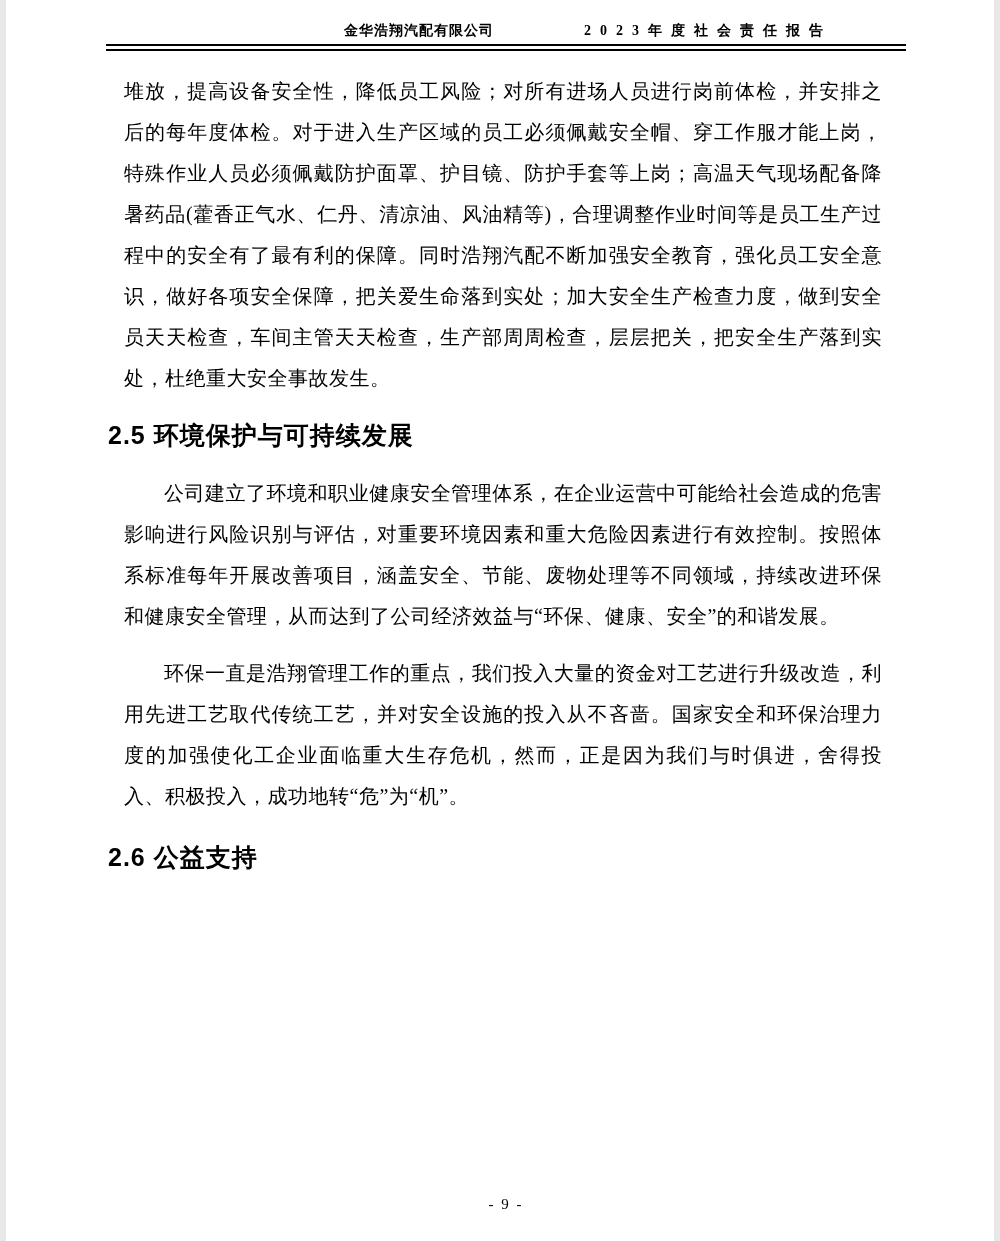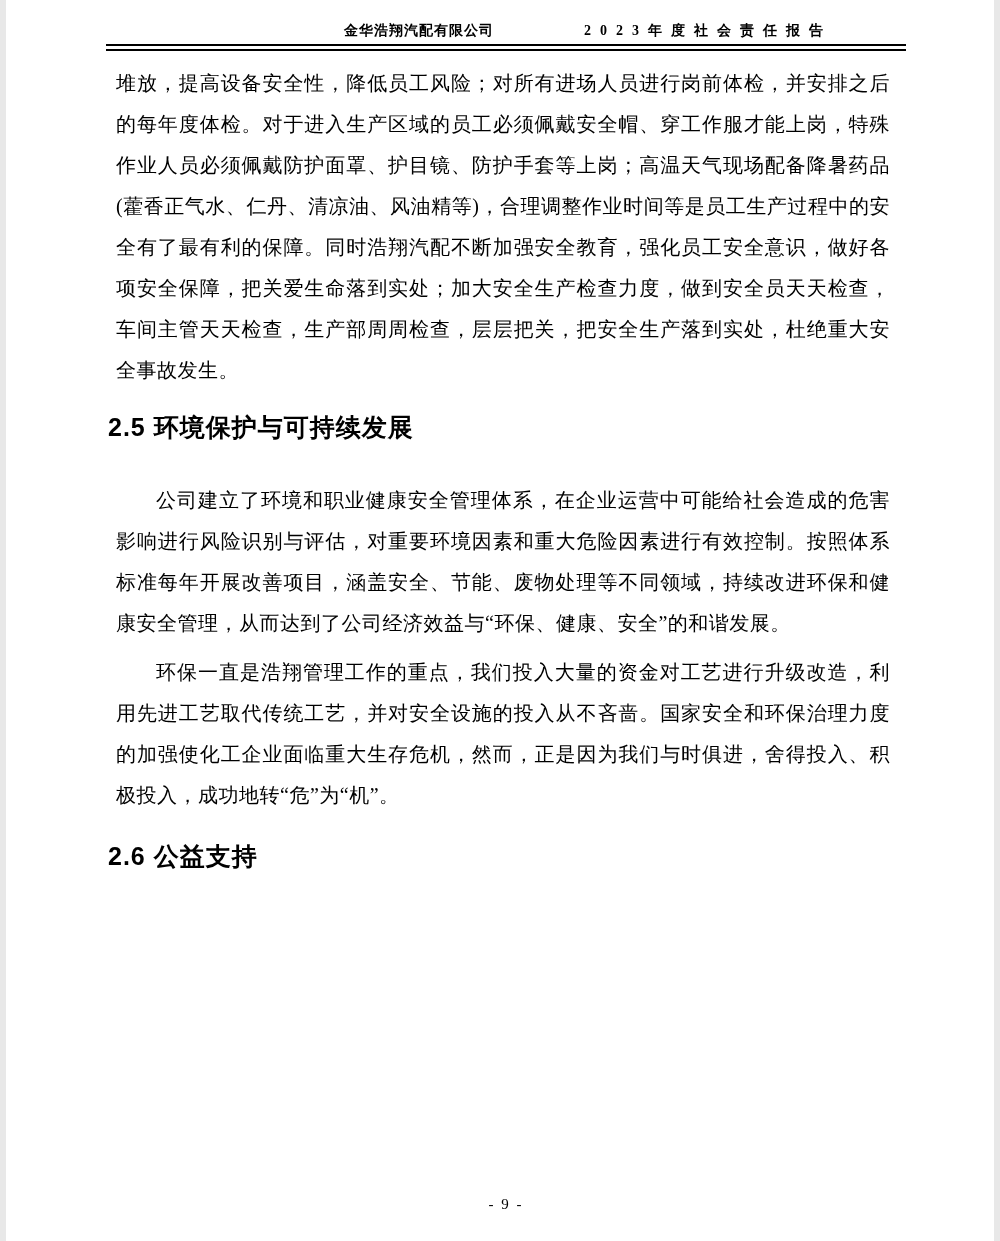--- a/index.html
+++ b/index.html
@@ -56,37 +56,37 @@
     top: 55px;
     left: 102px;
     width: 790px;
     font-size: 20px;
     line-height: 41px;
     text-align: justify;
     text-justify: inter-ideograph;
     letter-spacing: 0.5px;
   }
   .para {
-    margin: 8px;
+    margin: 16px;
     text-indent: 2em;
   }
   .para.continuation {
     text-indent: 0;
   }
   .section-heading {
     font-family: "Liberation Sans", "DejaVu Sans", sans-serif;
     font-weight: bold;
     font-size: 25px;
     line-height: 30px;
     letter-spacing: 1px;
     margin: 0;
   }
   .section-heading.first {
     margin-top: 21px;
-    margin-bottom: 38px;
+    margin-bottom: 23px;
   }
   .section-heading.second {
     margin-top: 25px;
     margin-bottom: 19px;
   }
   
   .page-footer {
     position: absolute;
     top: 1196px;
     left: 0;

